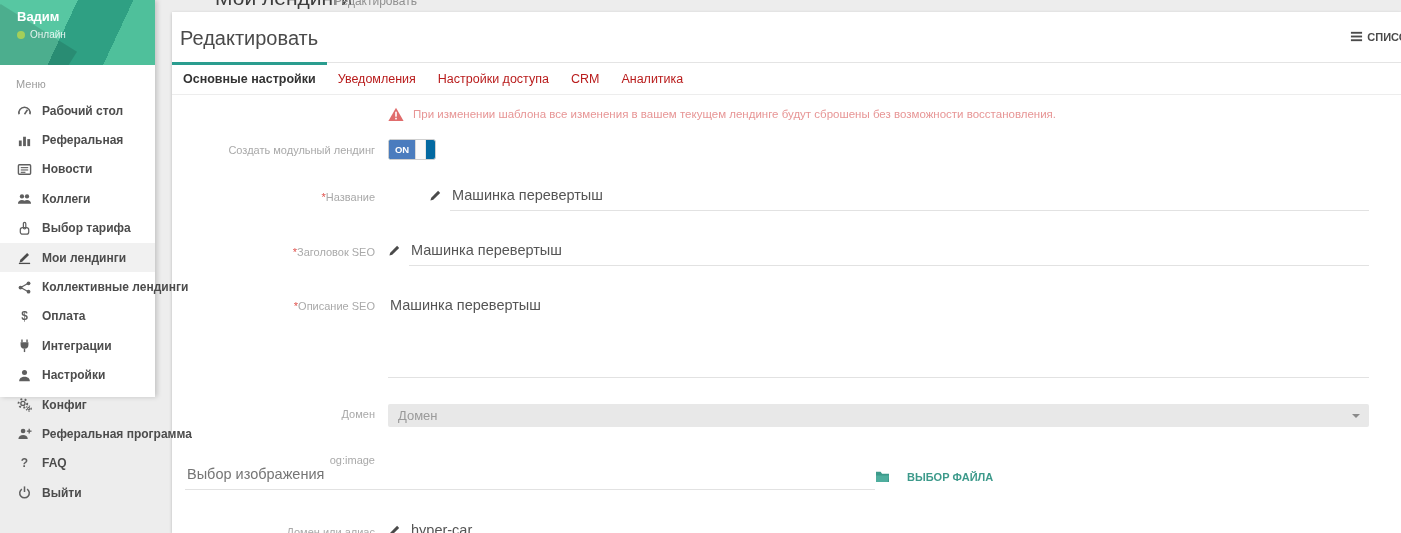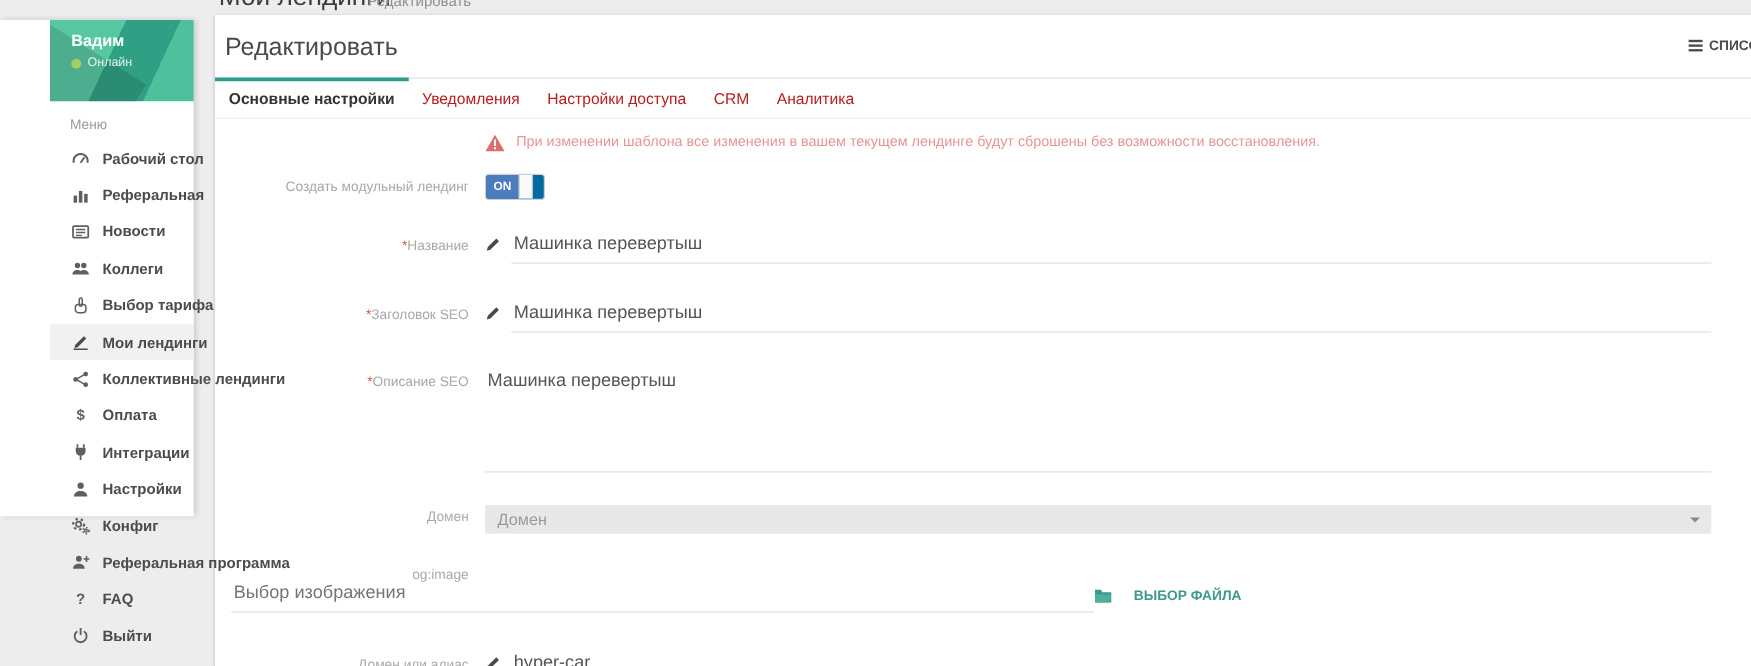--- a/index.html
+++ b/index.html
@@ -1,39 +1,39 @@
 <!DOCTYPE html>
 <html><head>
 <meta charset="utf-8">
 <style>
   * { margin:0; padding:0; box-sizing:border-box; }
   html,body { width:1401px; height:533px; overflow:hidden; }
   body { font-family:"Liberation Sans", sans-serif; background:#ededed; position:relative; }
 
   
-  .sidebar { position:absolute; left:0; top:16px; width:155px; height:397px; background:#fff;
-             box-shadow:2px 0 5px rgba(0,0,0,.18); z-index:5;padding-left:40px; }
+  .sidebar { position:absolute; left:0; top:0; width:155px; height:397px; background:#fff;
+             box-shadow:2px 0 5px rgba(0,0,0,.18); z-index:5; }
   .profile { height:65px; position:relative; overflow:hidden;
              background:linear-gradient(115deg,#57c7a2 0 42%,#2fa083 42% 72%,#4fc09b 72% 100%); }
   .profile::after{ content:""; position:absolute; left:-30px; bottom:-46px; width:90px; height:90px;
                    background:rgba(0,0,0,.12); transform:rotate(32deg); }
   .profile-name { position:absolute; left:17px; top:9px; color:#fff; font-size:13px; font-weight:700; z-index:2;}
   .profile-status { position:absolute; left:17px; top:29px; display:flex; align-items:center; gap:5px; z-index:2;}
   .status-dot { width:8px; height:8px; border-radius:50%; background:#a3cf5a; display:inline-block;}
   .status-text { color:rgba(255,255,255,.85); font-size:10px; }
   .menu-label { padding:13px 16px 6px; font-size:11px; color:#9c9c9c; }
   .mi { height:29.4px; display:flex; align-items:center; padding:0 10px 0 16px; cursor:pointer; }
   .mi.active { background:#f1f1f1; }
   .mi .ic { width:17px; margin-right:9px; display:flex; justify-content:center; align-items:center;
             color:#5f5f5f; font-weight:700; font-size:12px; flex:none; }
   .mi .lbl { font-size:12px; color:#4c4c4c; font-weight:600; white-space:nowrap; }
   .mi svg { display:block; }
 
   
-  .main { position:absolute; left:155px; top:0; right:0; bottom:0; }
+  .main { position:absolute; left:155px; top:0; right:0; bottom:0;padding-left:40px; }
   .topstrip { height:12px; overflow:hidden; position:relative; background:#ededed; }
   .ts-big { position:absolute; left:20px; top:-14px; font-size:21px; color:#3d3d3d; font-weight:500; }
   .ts-sub { position:absolute; left:139px; top:-6px; font-size:12px; color:#909090; }
 
   .card { position:absolute; left:17px; right:0; top:12px; bottom:0; background:#fff;
           box-shadow:0 1px 3px rgba(0,0,0,.22); overflow:hidden; }
   .card-head { height:50px; position:relative; }
   .card-title { position:absolute; left:8px; top:15px; font-size:20px; color:#4a4a4a; font-weight:400; }
   .list-btn { position:absolute; right:-13px; top:18px; display:flex; align-items:center; gap:4px;
               font-size:11px; font-weight:700; color:#4a4a4a; white-space:nowrap; cursor:pointer; }
@@ -58,21 +58,21 @@
   textarea.uline { resize:none; height:82px; line-height:1.3; }
 
   .row-toggle { margin-top:13px; }
   .row-toggle .flabel { padding-top:5px; }
   .toggle { width:48px; height:21px; border:1px solid #cfcfcf; border-radius:3px; background:#0369a1;
             display:flex; overflow:hidden; cursor:pointer; }
   .toggle-on { width:26px; background:#4a7cbe; color:#fff; font-size:9.5px; font-weight:700;
                display:flex; align-items:center; justify-content:center; }
   .toggle-knob { width:11px; background:#fafafa; border-left:1px solid #d8d8d8; border-right:1px solid #e6e6e6; }
 
-  .row-name   { margin-top:27px; } .row-name .fctrl   { padding-right:32px; }
+  .row-name   { margin-top:27px;gap:41px; } .row-name .fctrl   { padding-right:32px; }
   .row-seot   { margin-top:31px; } .row-seot .fctrl   { padding-right:32px; }
   .row-seod   { margin-top:30px;justify-content:flex-end; } .row-seod .fctrl   { padding-right:32px; }
   .row-domain { margin-top:26px; } .row-domain .fctrl { padding-right:32px; }
   .row-og     { margin-top:23px;flex-direction:column; } .row-og .fctrl     { padding-right:29px; }
   .row-alias  { margin-top:32px; } .row-alias .fctrl  { padding-right:70px; }
 
   .select { flex:1; height:23px; background:#e8e8e8; border-radius:2px; position:relative;
             font-size:13px; color:#9a9a9a; line-height:23px; padding:0 22px 0 10px; cursor:pointer; }
   .select .caret { position:absolute; right:9px; top:10px; width:0; height:0;
             border-left:4px solid transparent; border-right:4px solid transparent; border-top:4px solid #8a8a8a; }

